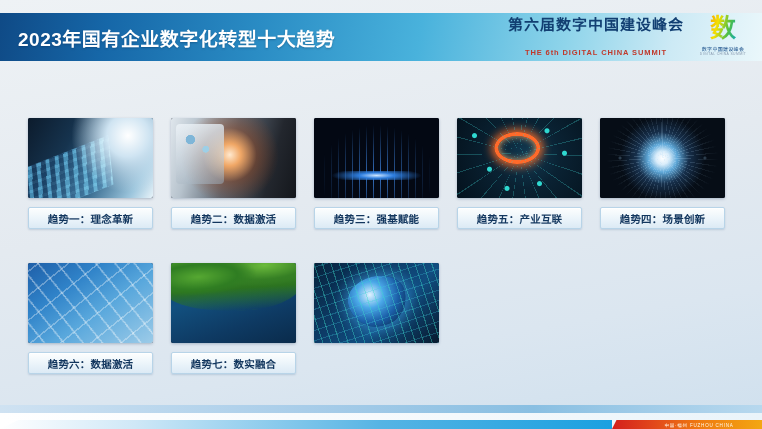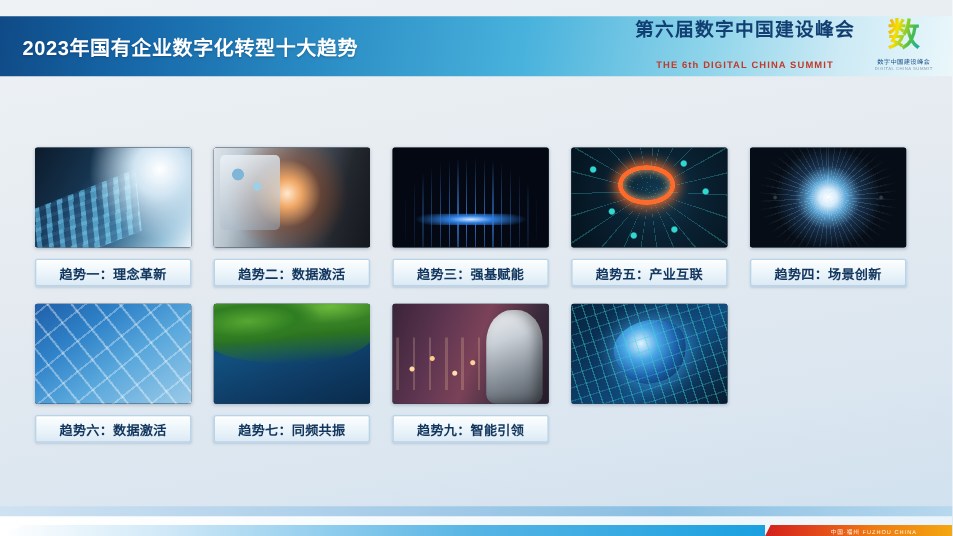--- a/index.html
+++ b/index.html
@@ -11,21 +11,21 @@
     position:relative;
   }
 
   
   #header {
     position:absolute; left:0; top:13px; width:762px; height:48px;
     background:linear-gradient(100deg,#0f4a86 0%,#1667a8 14%,#2a8cc4 34%,#49b2dc 55%,#8ed4ea 74%,#cdeaf5 88%,#eaf7fb 100%);
     display:flex; align-items:center;
   }
   #header-title {
-    color:#ffffff; font-size:16px; font-weight:bold; letter-spacing:.5px;
+    color:#ffffff; font-size:19px; font-weight:bold; letter-spacing:.5px;
     margin-left:18px; white-space:nowrap;
     text-shadow:0 1px 2px rgba(0,40,80,.35);
   }
   #summit-brand {
     position:absolute; right:78px; top:50%; transform:translateY(-50%);
     text-align:center; line-height:1;
   }
   #summit-cn {
     font-size:15px; font-weight:bold; color:#123f72; white-space:nowrap;
     letter-spacing:1px; font-family:"Liberation Serif","DejaVu Serif",serif;
@@ -50,21 +50,21 @@
     margin-top:1px; white-space:nowrap;
   }
   #logo-sub2 {
     font-size:3.4px; color:#8a9bb0; letter-spacing:.4px; display:block;
     white-space:nowrap;
   }
 
   
   #grid {
     position:absolute; left:28px; top:118px; width:706px;
-    display:flex; flex-direction:column; row-gap:14px;
+    display:flex; flex-direction:column; row-gap:34px;
   }
   .row { display:flex; column-gap:18px; }
 
   .card { width:125px; }
   .card-image {
     width:125px; height:80px; border-radius:2px; overflow:hidden;
     position:relative; background:#0a1420;
     box-shadow:0 1px 3px rgba(20,50,90,.28);
   }
   .card-image .layer { position:absolute; inset:0; }
@@ -268,29 +268,21 @@
         </div>
       <div class="card-label">
           <span>趋势六：数据激活</span>
         </div>
     </div>
     <div class="card">
       <div class="card-image">
           <div class="layer a-forest"></div>
         </div>
       <div class="card-label">
-          <span>趋势七：同频共振</span>
-        </div>
-    </div>
-    <div class="card">
-      <div class="card-image">
-          <div class="layer a-city"></div>
-        </div>
-      <div class="card-label">
-          <span>趋势九：智能引领</span>
+          <span>趋势七：数实融合</span>
         </div>
     </div>
     <div class="card">
       <div class="card-image">
           <div class="layer a-secure"></div>
         </div>
     </div>
   </div>
 
 </div>

